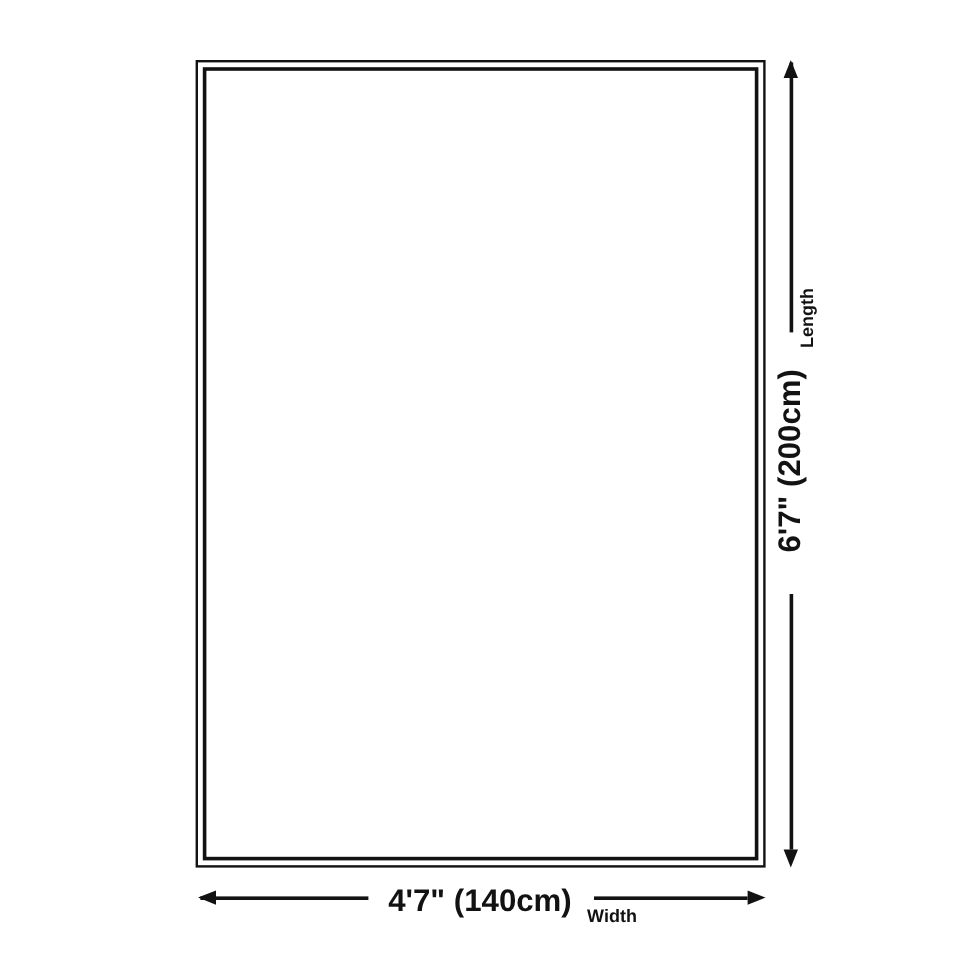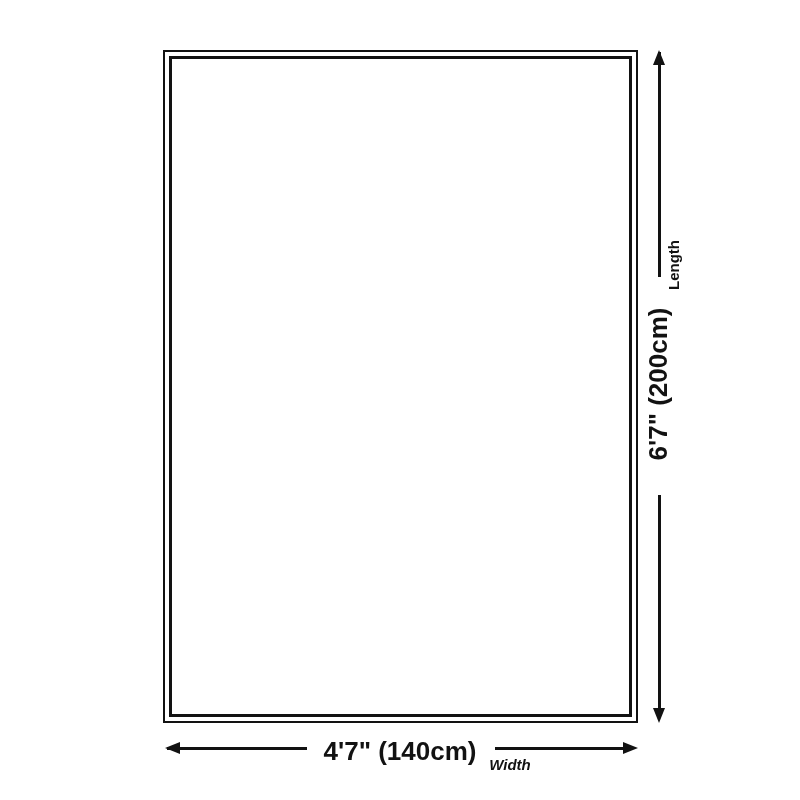--- a/index.html
+++ b/index.html
@@ -109,21 +109,20 @@
     left: 400px;
     top: 751px;
     font-size: 26px;
     transform: translate(-50%, -50%);
   }
   .dim-text.h-label {
     left: 510px;
     top: 764px;
     font-size: 15px;
     transform: translate(-50%, -50%);
-    font-style: italic;
   }
 </style>
 </head>
 <body>
 
 <div class="canvas">
 
   <div class="rug-outer">
     <div class="rug-inner"></div>
   </div>

